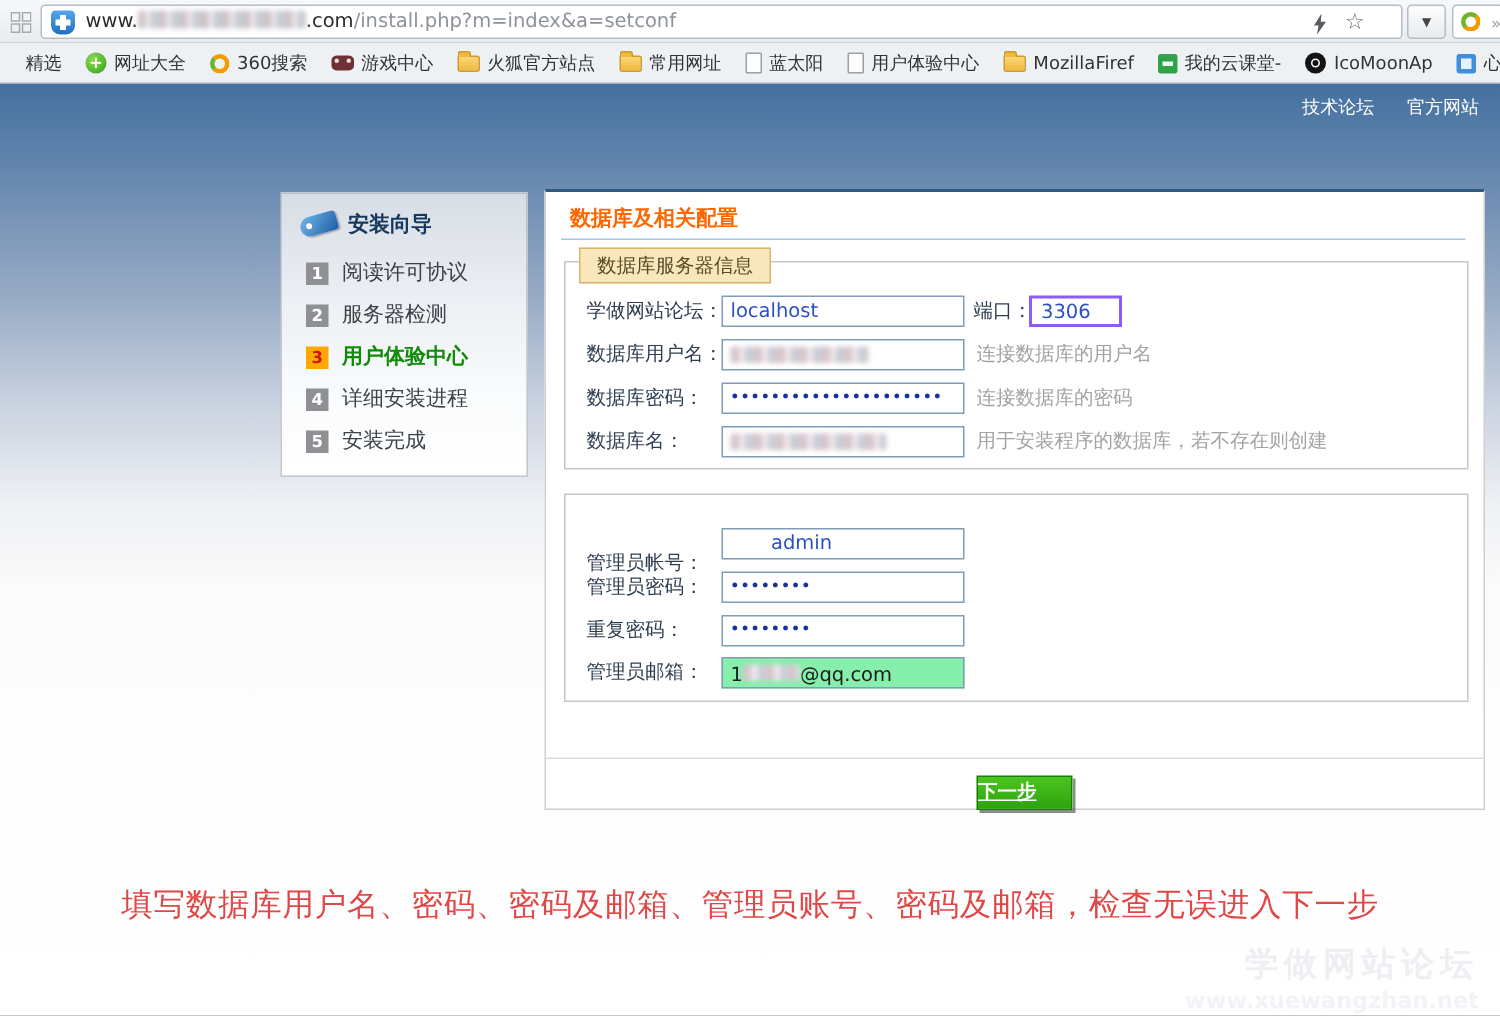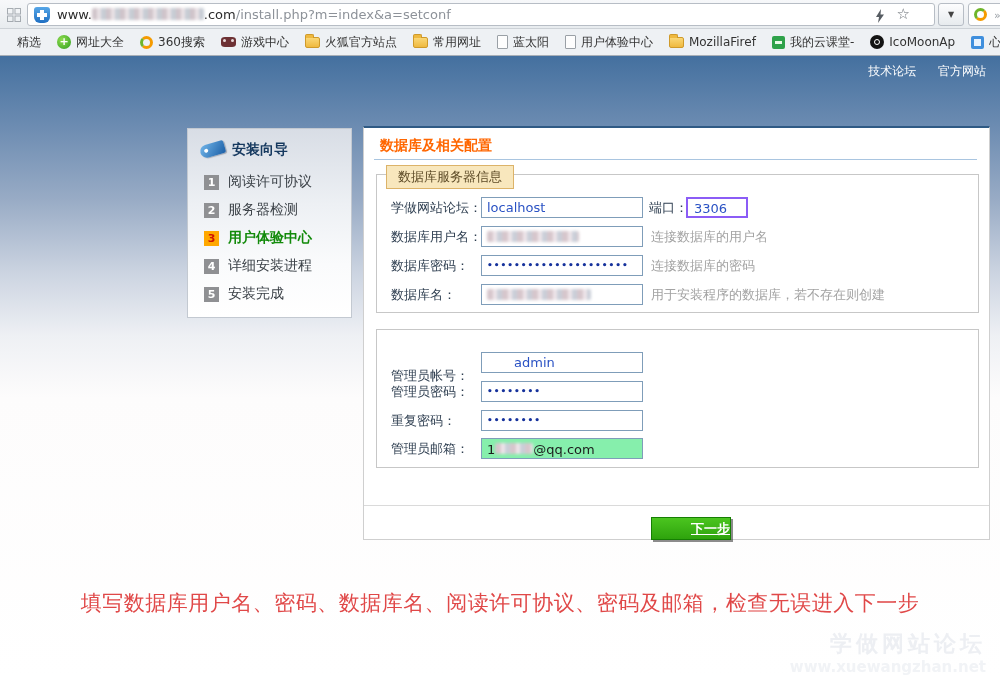--- a/index.html
+++ b/index.html
@@ -91,23 +91,23 @@
     font-size:13px; color:#2a52c4; padding:2px 5px; line-height:15px; overflow:hidden; white-space:nowrap; }
   .ibox.dots { color:#16329c; font-size:9px; font-weight:bold; letter-spacing:1px; line-height:14px; }
   .ibox.email { background:#86efac; color:#1c1c1c; }
   .hint { position:absolute; left:287px; font-size:13px; color:#a3a3a3; line-height:21px; white-space:nowrap; }
   .port-label { position:absolute; left:285px; font-size:13px; color:#2e3e50; line-height:21px; }
   .port-box { position:absolute; left:322px; width:62px; height:21px; background:#fff; border:2px solid #8b5cf6;
     font-size:13px; color:#2a52c4; padding:2px 6px; line-height:15px; }
   .redact-f { display:inline-block; height:11px; border-radius:2px; filter:blur(1.8px); margin-top:2px;
     background:repeating-linear-gradient(90deg,#d6c6cc 0 6px,#efe6ea 6px 10px,#c9ced8 10px 15px); }
   .p-div { position:absolute; left:0; right:0; top:377px; border-top:1px solid #dadada; }
-  .next-btn { position:absolute; left:287px; top:389px; width:80px; height:23px;
+  .next-btn { position:absolute; left:287px; top:389px; width:64px; height:23px;
     background:linear-gradient(#4bc51f,#2ea30d); border:1px solid #157f02; color:#fff;
-    font-size:13px; font-weight:bold; text-align:right; line-height:21px;
+    font-size:13px; font-weight:bold; text-align:left; line-height:21px;
     box-shadow:2px 2px 0 rgba(45,45,45,.55); cursor:pointer;text-decoration:underline; }
 
   .instruction { position:absolute; top:589px; left:0; width:1000px; text-align:center;
     font-size:21px; color:#e04848; letter-spacing:.5px; }
   .watermark { position:absolute; top:630px; right:14px; text-align:right; line-height:1.25; }
   .wm1 { font-size:22px; font-weight:bold; color:#edeff3; letter-spacing:4px; }
   .wm2 { font-size:15px; font-weight:bold; color:#f1f3f6; }
 </style>
 </head>
 <body>
@@ -255,20 +255,20 @@
     <div class="frow-label" style="top:282px;">重复密码：</div>
     <div class="ibox dots" style="top:282px;">••••••••</div>
 
     <div class="frow-label" style="top:310px;">管理员邮箱：</div>
     <div class="ibox email" style="top:310px;"><span>1</span><span class="redact-f" style="width:38px;"></span><span>@qq.com</span></div>
 
     <div class="p-div"></div>
     <div class="next-btn">下一步</div>
   </div>
 
-  <div class="instruction">填写数据库用户名、密码、数据库名、阅读许可协议、密码及邮箱，检查无误进入下一步</div>
+  <div class="instruction">填写数据库用户名、密码、密码及邮箱、管理员账号、密码及邮箱，检查无误进入下一步</div>
 
   <div class="watermark">
     <div class="wm1">学做网站论坛</div>
     <div class="wm2">www.xuewangzhan.net</div>
   </div>
 
 </div>
 
 </body></html>

